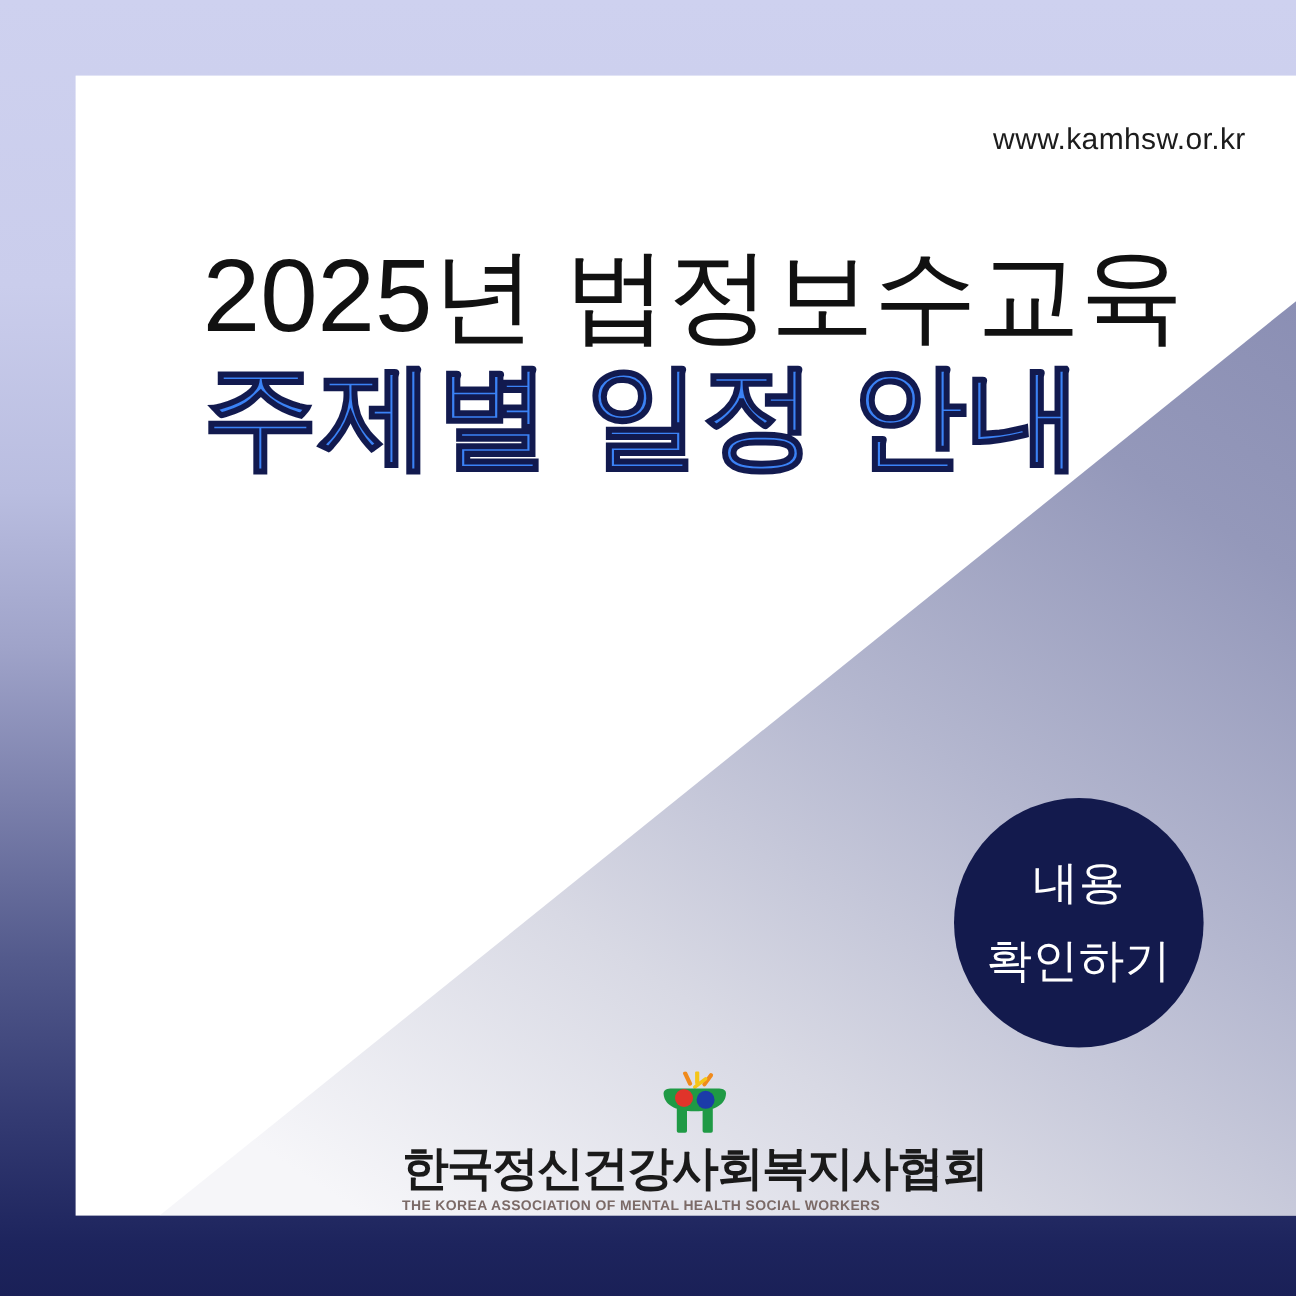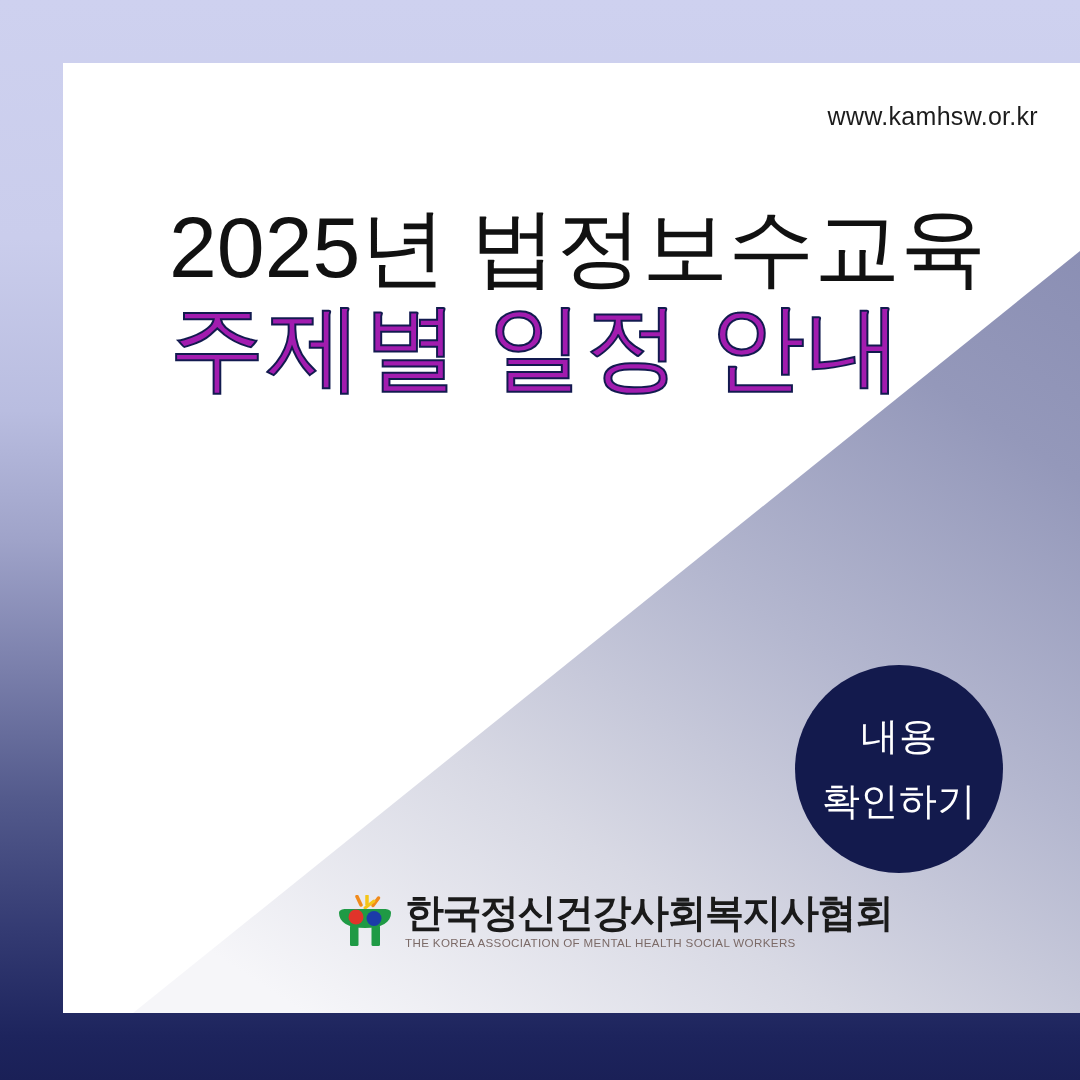--- a/index.html
+++ b/index.html
@@ -61,22 +61,22 @@
     line-height: 1.03;
     font-weight: 300;
     color: #111111;
     letter-spacing: 0px;
     white-space: nowrap;
   }
 
   #title-line2 {
     font-size: 96px;
     line-height: 1.06;
-    font-weight: 400;
-    color: #a21caf;
+    font-weight: 700;
+    color: #3b82f6;
     letter-spacing: 1px;
     margin-top: 4px;
     white-space: nowrap;
     -webkit-text-stroke: 2px #121a4f;
   }
 
   
   #site-url {
     position: absolute;
     right: 42px;
@@ -114,20 +114,21 @@
   }
 
   
   #footer-logo {
     position: absolute;
     left: 272px;
     top: 830px;
     display: flex;
     align-items: center;
     gap: 10px;
+    flex-direction: column;
   }
 
   #logo-mark {
     width: 60px;
     height: 52px;
     flex: none;
   }
 
   #logo-text-block {
     display: flex;
@@ -139,21 +140,21 @@
     font-size: 39px;
     font-weight: 700;
     color: #1a1a1a;
     letter-spacing: -1.5px;
     line-height: 1.0;
     white-space: nowrap;
   }
 
   #logo-name-en {
     font-size: 11.6px;
-    font-weight: 400;
+    font-weight: 700;
     color: #7b6a67;
     letter-spacing: 0.35px;
     line-height: 1.0;
     margin-top: 5px;
     white-space: nowrap;
   }
 </style>
 </head>
 <body>
 

